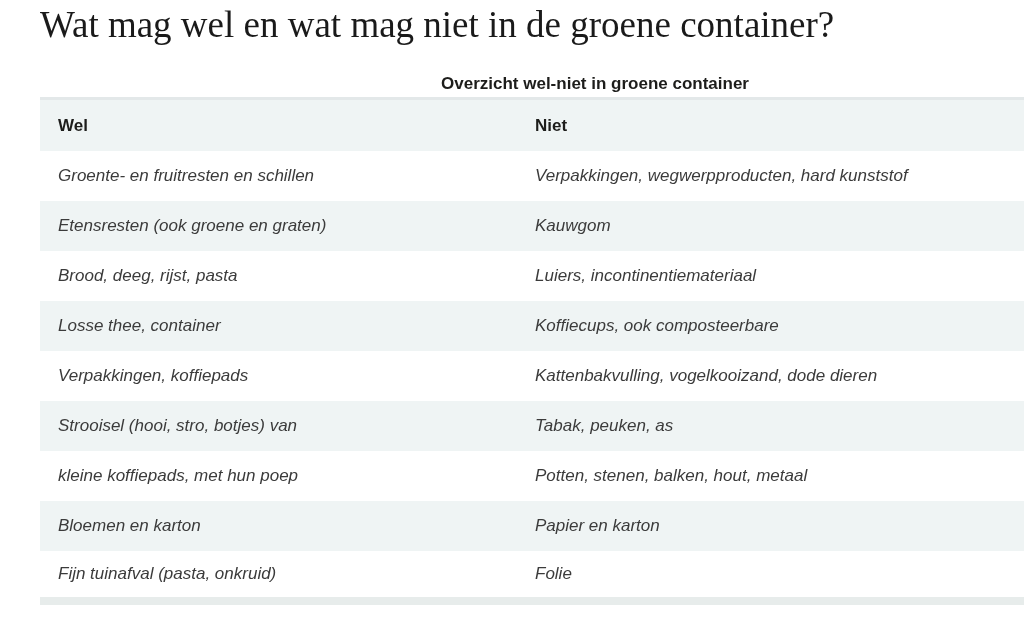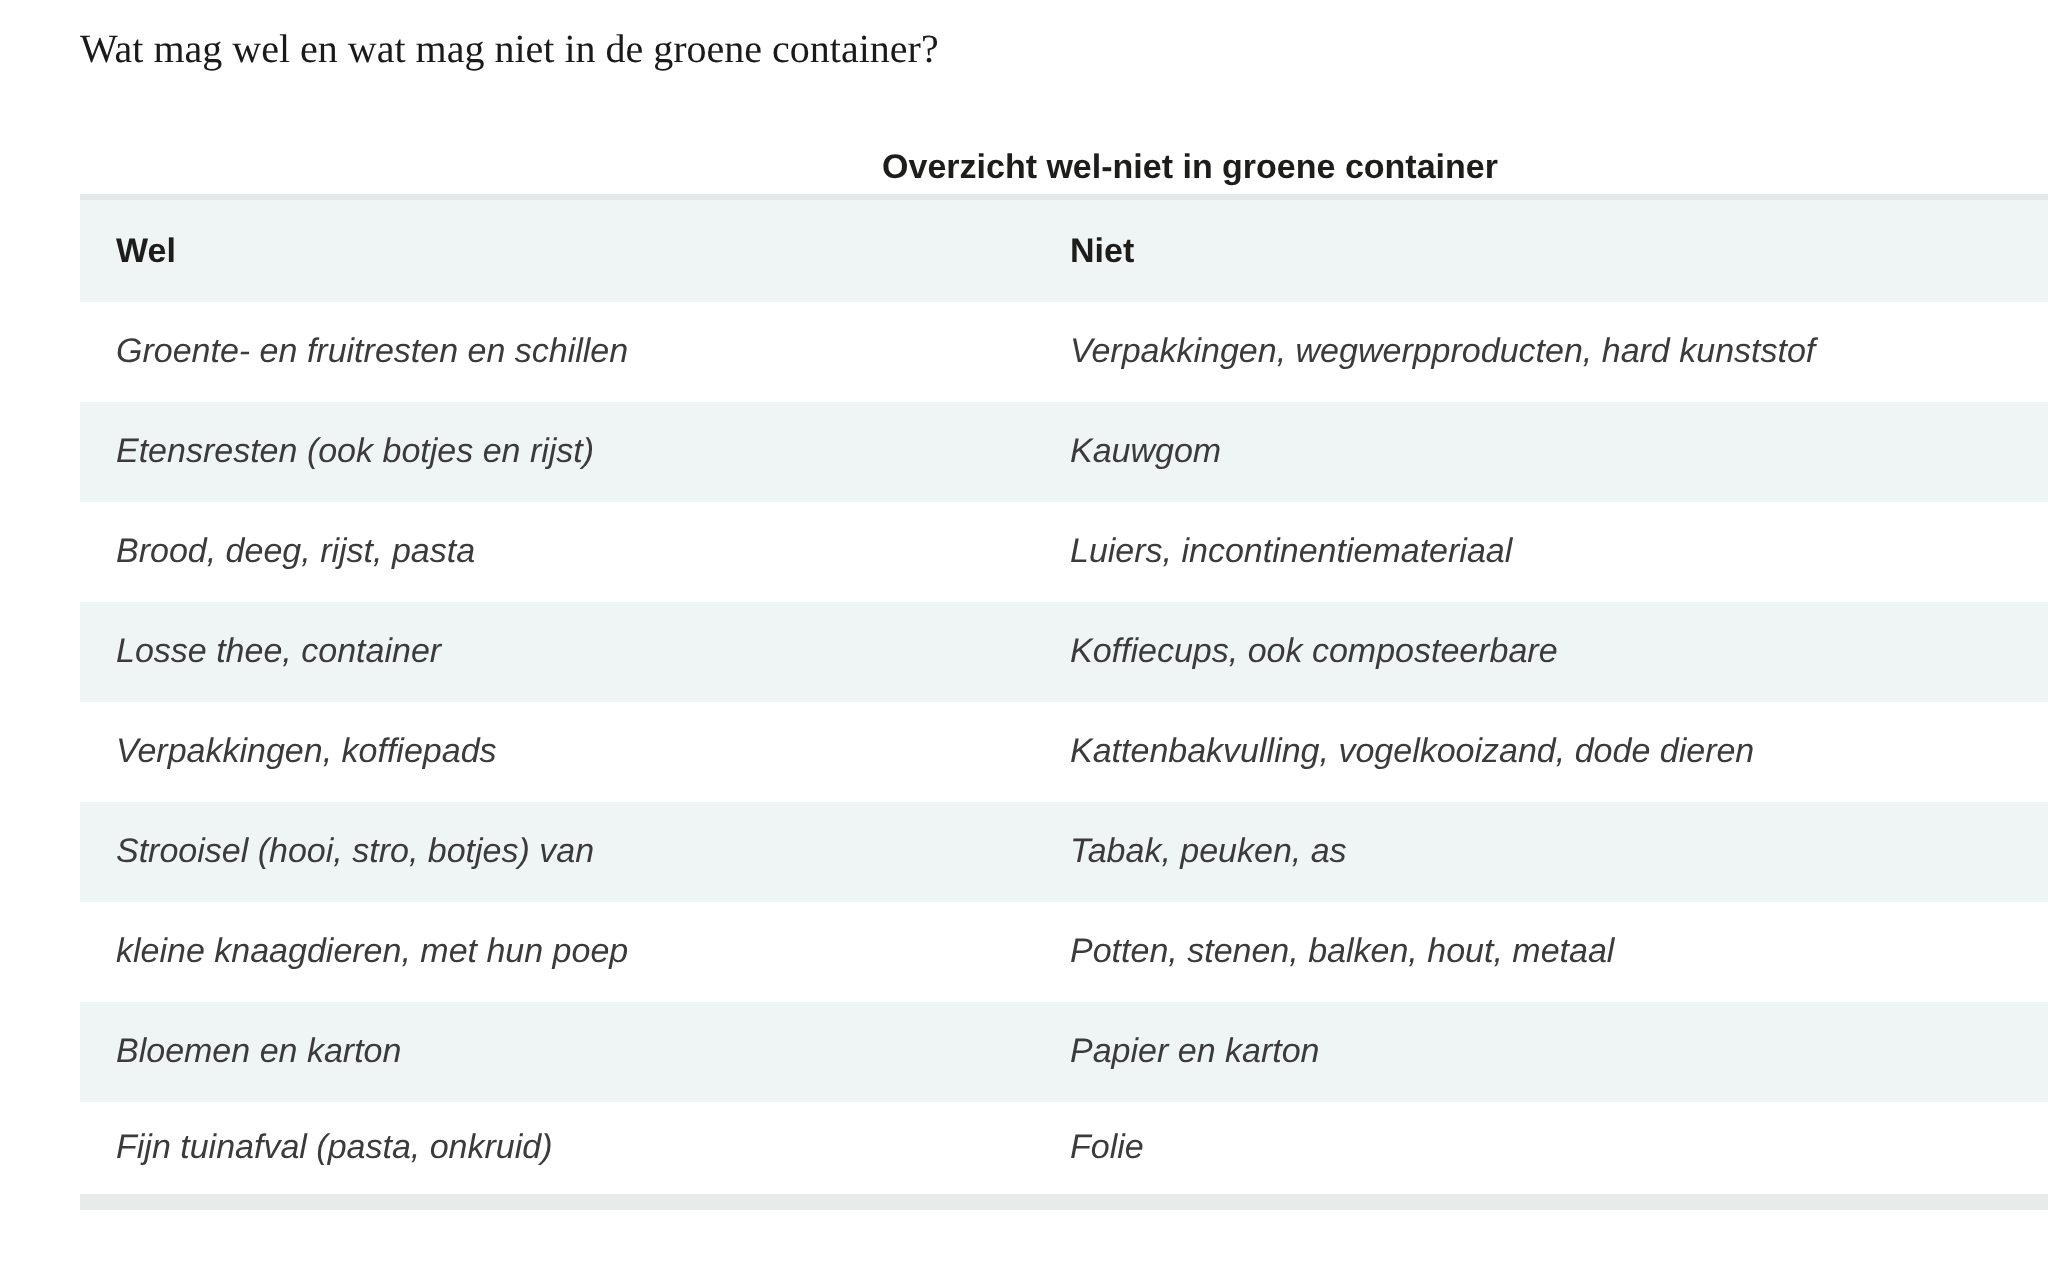--- a/index.html
+++ b/index.html
@@ -19,21 +19,21 @@
     width: 1024px;
     height: 635px;
     overflow: hidden;
     background: #ffffff;
     font-family: "Liberation Sans", sans-serif;
   }
   h1.page-title {
     margin: 6px 0 0 40px;
     font-family: "Liberation Serif", "DejaVu Serif", serif;
     font-weight: normal;
-    font-size: 20px;
+    font-size: 37px;
     line-height: 38px;
     color: var(--title-text);
     letter-spacing: 0px;
   }
   .table-wrap {
     width: 1110px;          
     margin-left: 40px;
   }
   .table-caption {
     margin-top: 29px;
@@ -96,41 +96,41 @@
         <th>Wel</th>
         <th>Niet</th>
       </tr>
     </thead>
     <tbody>
         <tr>
           <td>Groente- en fruitresten en schillen</td>
           <td>Verpakkingen, wegwerpproducten, hard kunststof</td>
         </tr>
         <tr>
-          <td>Etensresten (ook botjes en rijst)</td>
+          <td>Etensresten (ook groene en graten)</td>
           <td>Kauwgom</td>
         </tr>
         <tr>
           <td>Brood, deeg, rijst, pasta</td>
           <td>Luiers, incontinentiemateriaal</td>
         </tr>
         <tr>
           <td>Losse thee, container</td>
           <td>Koffiecups, ook composteerbare</td>
         </tr>
         <tr>
           <td>Verpakkingen, koffiepads</td>
           <td>Kattenbakvulling, vogelkooizand, dode dieren</td>
         </tr>
         <tr>
           <td>Strooisel (hooi, stro, botjes) van</td>
           <td>Tabak, peuken, as</td>
         </tr>
         <tr>
-          <td>kleine knaagdieren, met hun poep</td>
+          <td>kleine koffiepads, met hun poep</td>
           <td>Potten, stenen, balken, hout, metaal</td>
         </tr>
         <tr>
           <td>Bloemen en karton</td>
           <td>Papier en karton</td>
         </tr>
         <tr>
           <td>Fijn tuinafval (pasta, onkruid)</td>
           <td>Folie</td>
         </tr>

